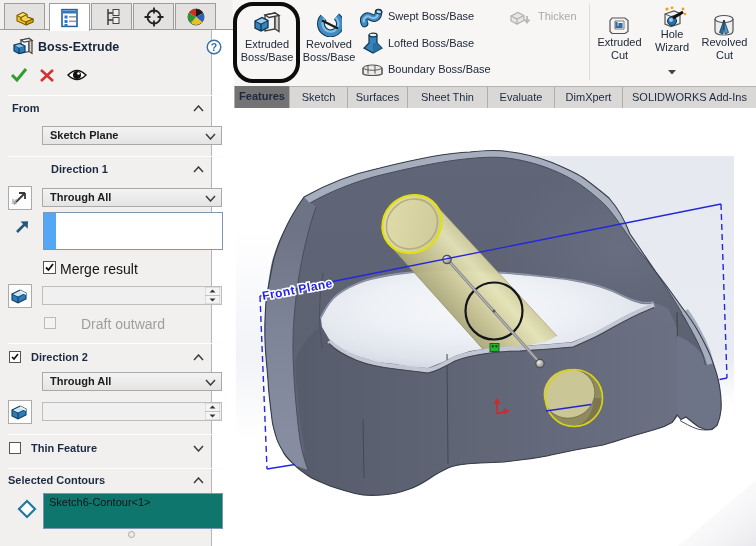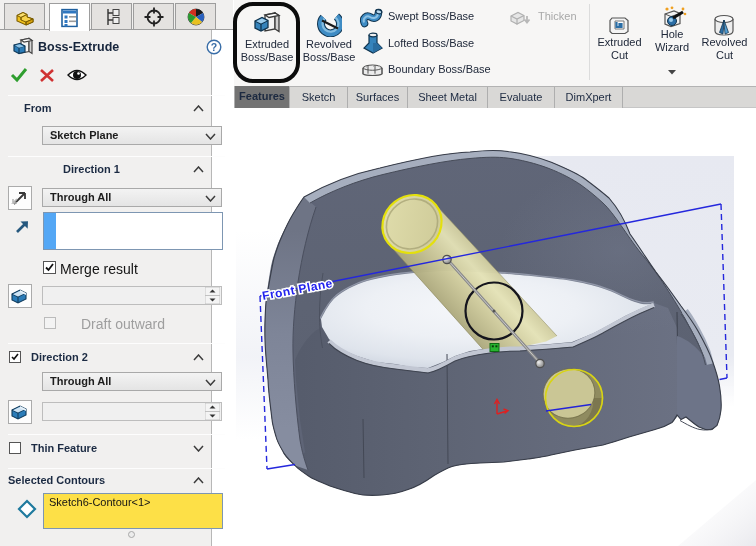--- a/index.html
+++ b/index.html
@@ -10,21 +10,21 @@
 
 #panel { left:0; top:0; width:212px; height:546px; background:#f1f0ef;
   border-right:1px solid #b7b7b7; }
 #tabstrip { left:0; top:0; width:233px; height:30px; background:#f1f0ef; }
 .ptab { position:absolute; top:3px; height:27px; width:41px; background:#e4e2e0;
   border:1px solid #9d9d9d; border-bottom:1px solid #9d9d9d; }
 .ptab.active { background:#fff; border-bottom:none; height:28px; z-index:2; }
 .ptab svg { position:absolute; left:50%; top:50%; transform:translate(-50%,-50%); }
 .sep { position:absolute; left:8px; width:217px; height:1px; background:#c9c9c9;
   border-bottom:1px solid #fdfdfd; }
-.shead { position:absolute; left:24px; font-size:11px; font-weight:bold; color:#1c2b43; }
+.shead { position:absolute; left:12px; font-size:11px; font-weight:bold; color:#1c2b43; }
 .chev { position:absolute; right:7px; }
 .dd { position:absolute; left:42px; width:180px; height:19px;
   background:linear-gradient(#f3f3f3,#e4e4e4); border:1px solid #a9a9a9;
   font-size:11px; font-weight:bold; color:#1c1c1c; line-height:17px; padding-left:7px; }
 .dd svg.ddc { position:absolute; right:5px; top:6px; }
 .sqbtn { position:absolute; left:8px; width:24px; height:24px; background:#fdfdfd;
   border:1px solid #ababab; }
 .spin { position:absolute; left:42px; width:180px; height:19px; background:#f0f0f0;
   border:1px solid #bdbdbd; }
 .cb { position:absolute; width:13px; height:13px; background:#fff; border:1px solid #555; }
@@ -210,21 +210,21 @@
       </svg>
     <div class="sep" style="top:468px;"></div>
 
     <div class="shead" style="left:8px; top:474px;text-align:center;">Selected Contours</div>
     <svg class="chev" style="top:477px;" width="11" height="7" viewBox="0 0 11 7">
         <path d="M1 6 L5.5 1 L10 6" fill="none" stroke="#3c3c3c" stroke-width="1.5"></path>
       </svg>
     <svg class="abs" style="left:17px; top:499px;" width="20" height="20" viewBox="0 0 20 20">
         <path d="M10 2 L18 10 L10 18 L2 10 z" fill="#fff" stroke="#1f7a9e" stroke-width="2.2"></path>
       </svg>
-    <div class="abs" style="left:43px; top:493px; width:180px; height:36px; background:#fde047; border:1px solid #7d96b2; font-size:11px; color:#141414; padding:2px 0 0 5px;">Sketch6-Contour&lt;1&gt;</div>
+    <div class="abs" style="left:43px; top:493px; width:180px; height:36px; background:#0f766e; border:1px solid #7d96b2; font-size:11px; color:#141414; padding:2px 0 0 5px;">Sketch6-Contour&lt;1&gt;</div>
     <div class="abs" style="left:128px; top:531px; width:7px; height:7px; border-radius:50%; background:#ececec; border:1px solid #a8a8a8;"></div>
   </div>
 
   <div id="ribbon" class="abs"></div>
   <div id="blackring" class="abs"></div>
 
   <svg class="abs" style="left:252px; top:11px;" width="30" height="25" viewBox="0 0 30 25">
       <path d="M13 4 l10 -2 v16 l-10 2 z" fill="#f2f2f2" stroke="#3a3a3a" stroke-width="1.3"></path>
       <path d="M23 2 l4 2.5 v16 l-4 -2.5 z" fill="#cfcfcf" stroke="#3a3a3a" stroke-width="1.3"></path>
       <path d="M13 4 l4 2.5 10 -2 -4 -2.5 z" fill="#fff" stroke="#3a3a3a" stroke-width="1.3"></path>
@@ -299,23 +299,24 @@
       <path d="M12 6 L7.5 18.5 L12 20.5 L16.5 18.5 z" fill="#fff"></path>
       <path d="M12 6 L7.5 18.5 L11 20 L12 9 z" fill="#2b6ea6" stroke="#10344f" stroke-width="0.8"></path>
       <path d="M12 9 L13 20 L16.5 18.5 L12 6 z" fill="#54a0d4" stroke="#10344f" stroke-width="0.8"></path>
     </svg>
   <div class="rtxt" style="left:697px; top:36px; width:55px;">Revolved<br>Cut</div>
 
   <div id="tabbar" class="abs"></div>
   <div class="rtab active abs" style="left:234px; top:87px; width:56px;">Features</div>
   <div class="rtab abs" style="left:290px; top:87px; width:58px;">Sketch</div>
   <div class="rtab abs" style="left:348px; top:87px; width:60px;">Surfaces</div>
-  <div class="rtab abs" style="left:408px; top:87px; width:80px;">Sheet Metal</div>
+  <div class="rtab abs" style="left:408px; top:87px; width:80px;">Sheet Thin</div>
   <div class="rtab abs" style="left:488px; top:87px; width:67px;">Evaluate</div>
   <div class="rtab abs" style="left:555px; top:87px; width:68px;">DimXpert</div>
+  <div class="rtab abs" style="left:623px; top:87px; width:133px; border-right:none;">SOLIDWORKS Add-Ins</div>
 
   <svg class="abs" style="left:234px; top:109px;" width="522" height="437" viewBox="234 109 522 437">
     <defs>
       <linearGradient id="bandG" x1="0" y1="0" x2="0" y2="1">
         <stop offset="0" stop-color="#606678"></stop>
           <stop offset="0.45" stop-color="#5d6373"></stop>
           <stop offset="1" stop-color="#5a6070"></stop>
       </linearGradient>
       <linearGradient id="frontG" x1="0" y1="0" x2="1" y2="0">
         <stop offset="0" stop-color="#555b6b"></stop>

